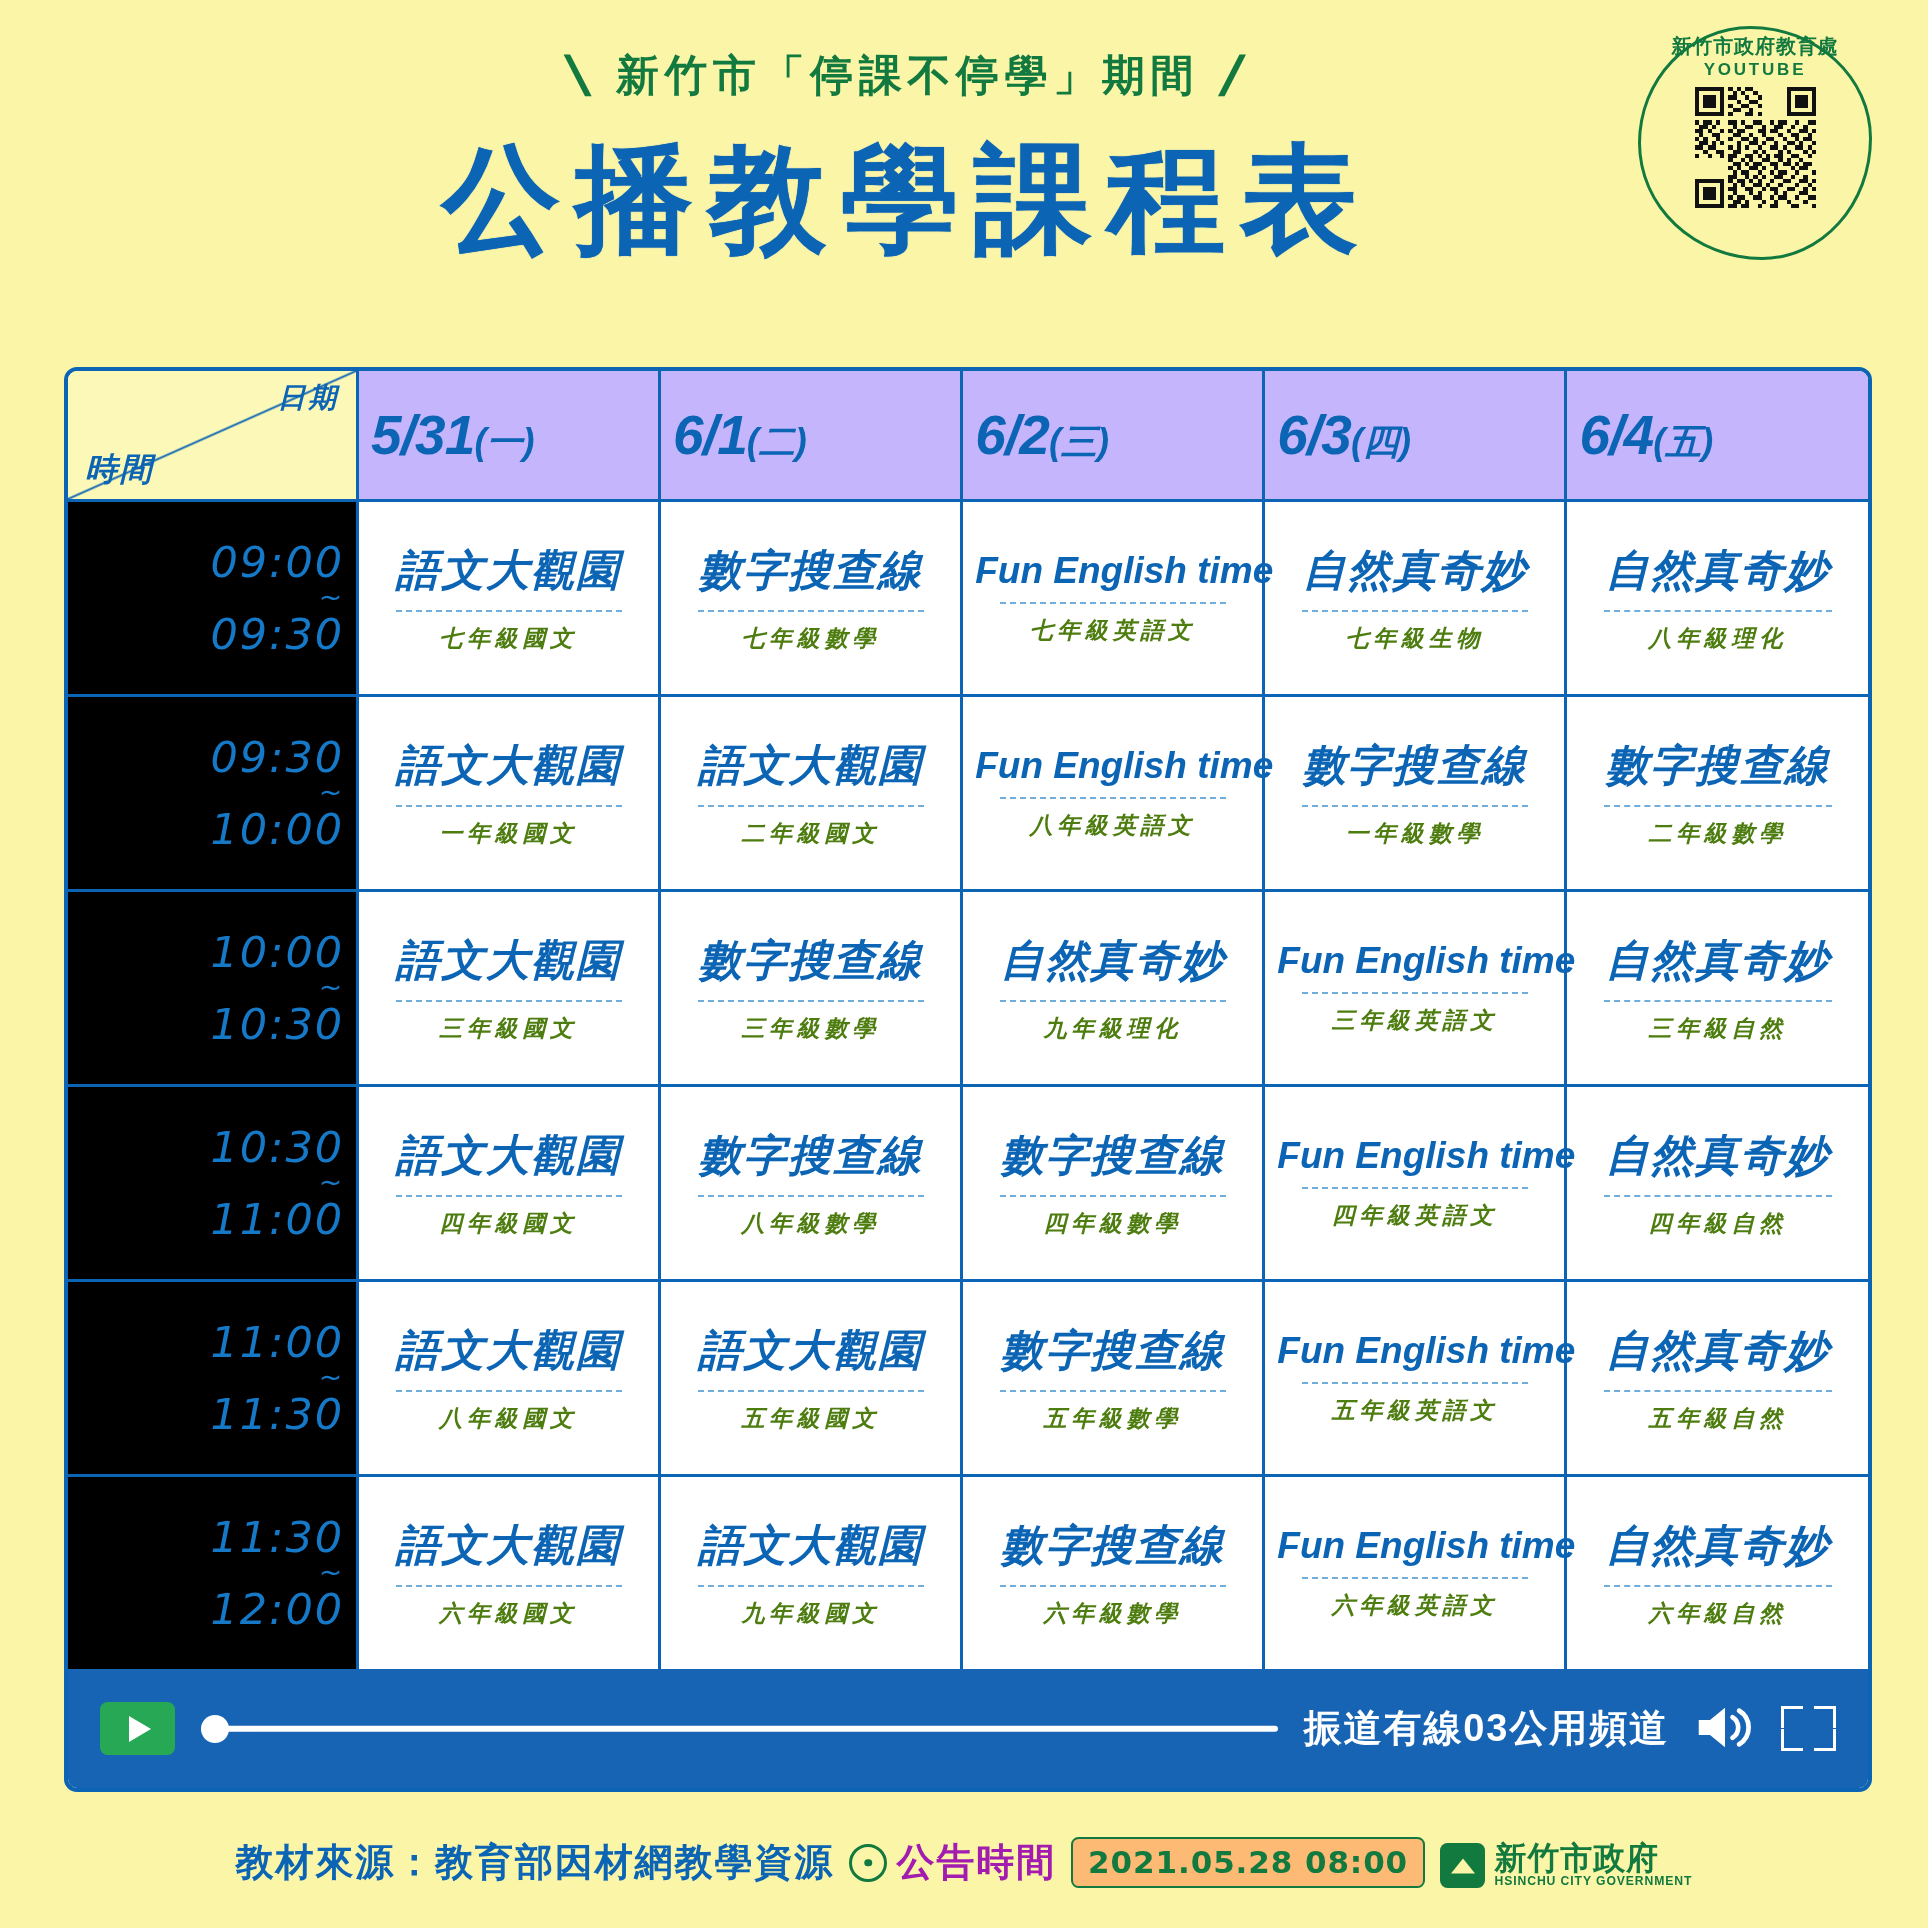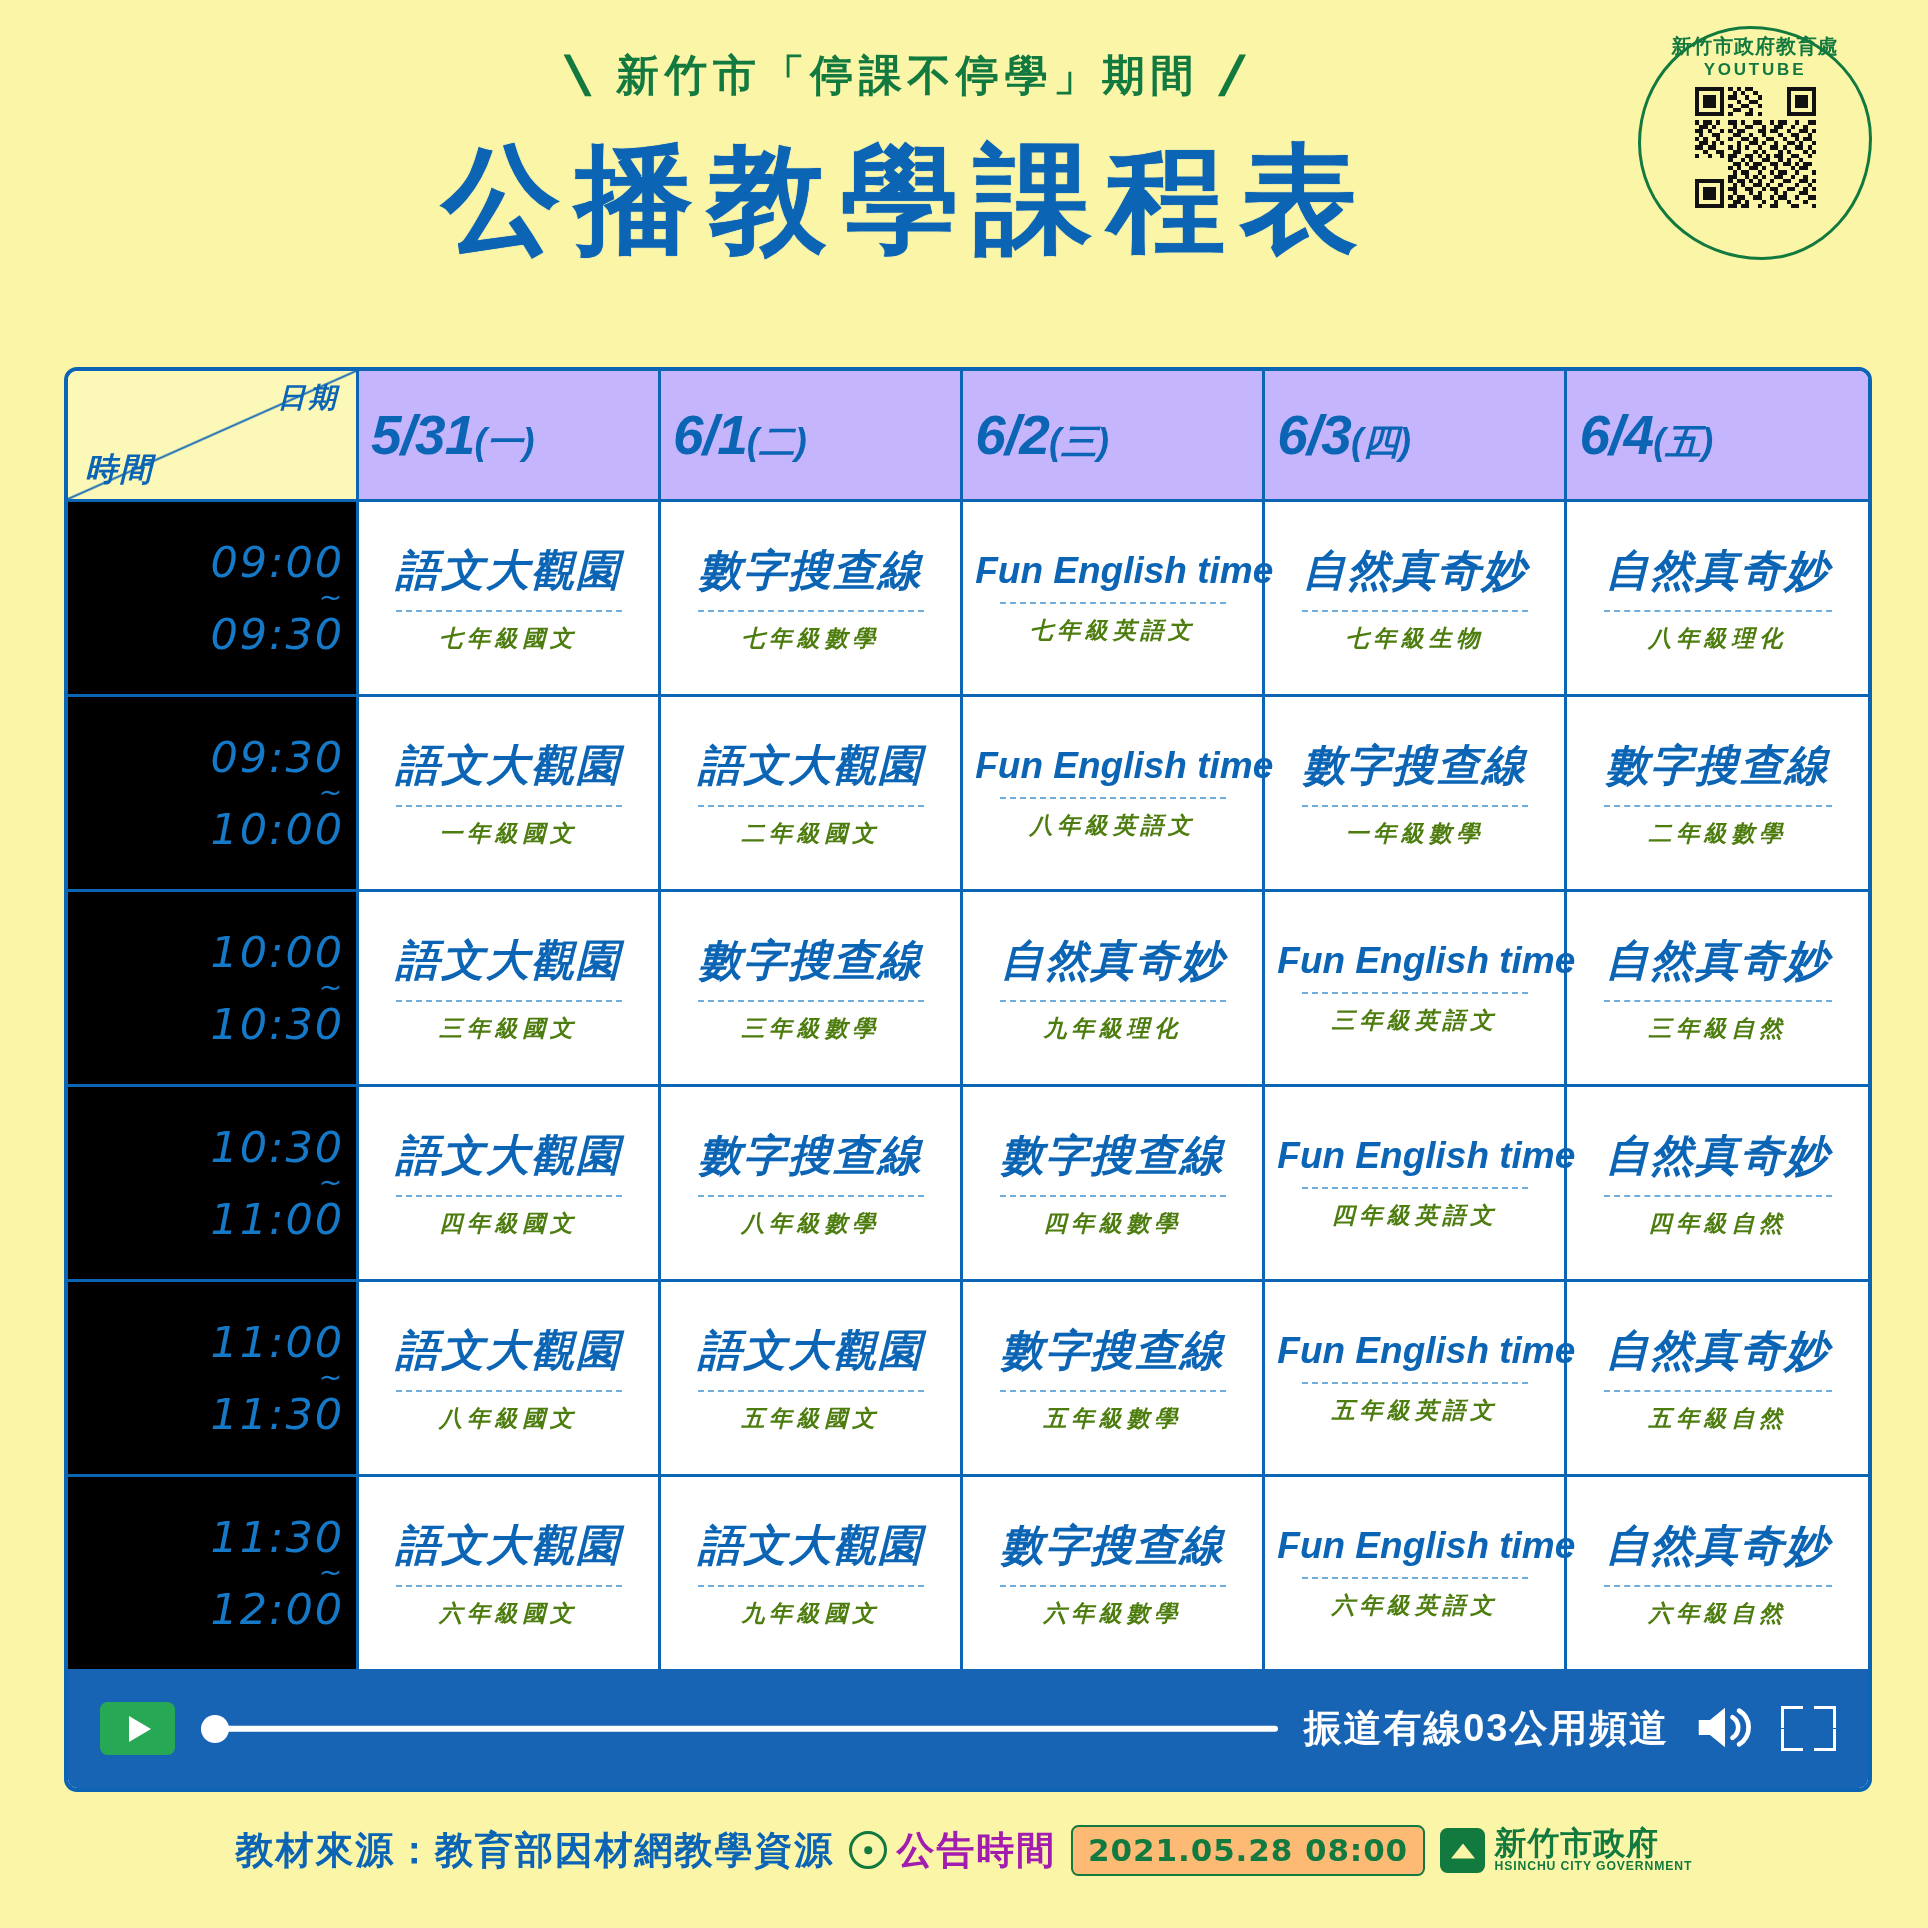--- a/index.html
+++ b/index.html
@@ -213,22 +213,22 @@
     width:55px;height:45px;position:relative;
   }
   .fullscreen i{position:absolute;width:19px;height:19px;border:3.8px solid #fff;}
   .fullscreen i.tl{left:0;top:0;border-right:none;border-bottom:none;}
   .fullscreen i.tr{right:0;top:0;border-left:none;border-bottom:none;}
   .fullscreen i.bl{left:0;bottom:0;border-right:none;border-top:none;}
   .fullscreen i.br{right:0;bottom:0;border-left:none;border-top:none;}
   
   .footer{
     position:absolute;
-    left:0;right:0;bottom:52px;
-    display:flex;align-items:center;justify-content:center;
+    left:0;right:0;bottom:40px;
+    display:flex;align-items:flex-end;justify-content:center;
     gap:15px;
   }
   .f-source{
     color:#0B64B4;font-size:38px;font-weight:bold;letter-spacing:1.9px;
   }
   .f-notice{
     color:#a21caf;font-size:38px;font-weight:bold;letter-spacing:1.9px;
     display:flex;align-items:center;gap:9.4px;
   }
   .f-clock{

